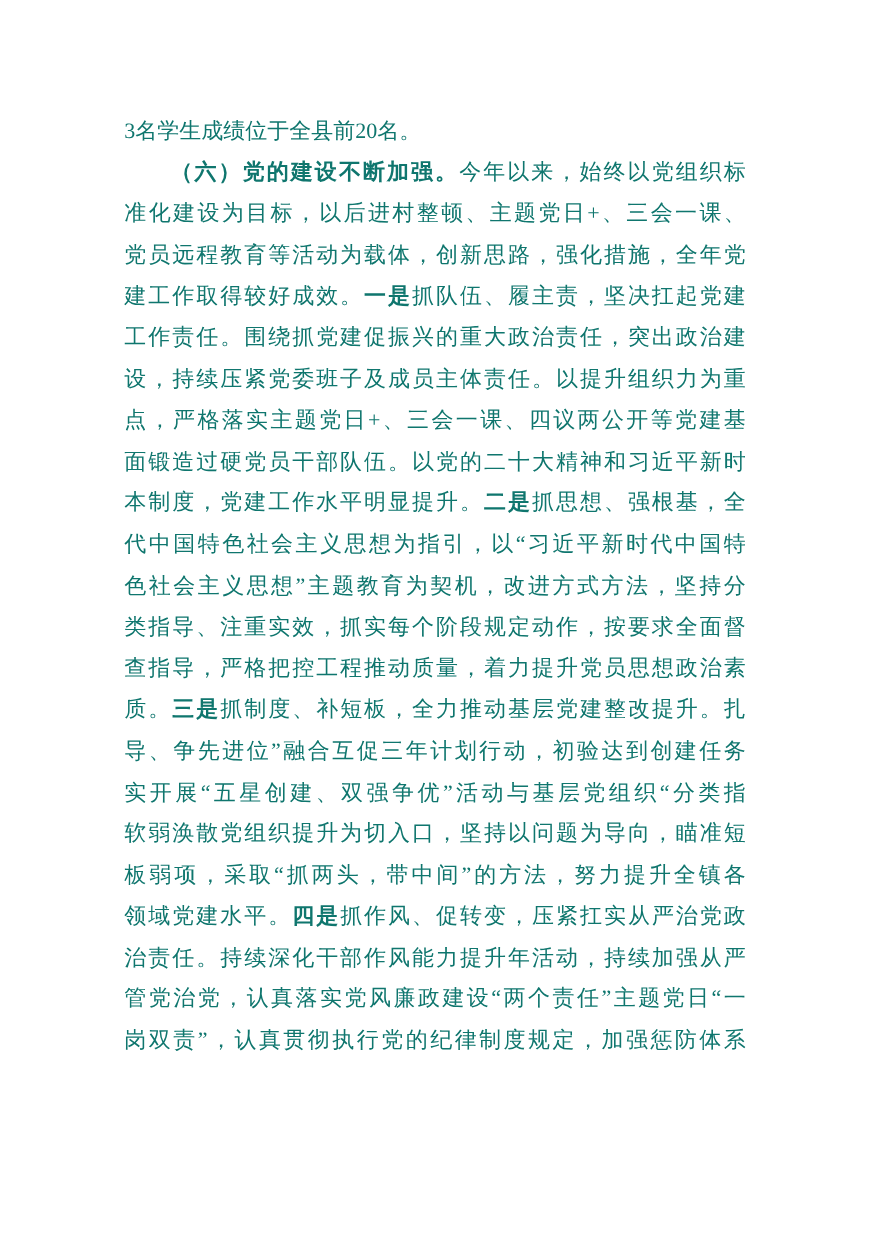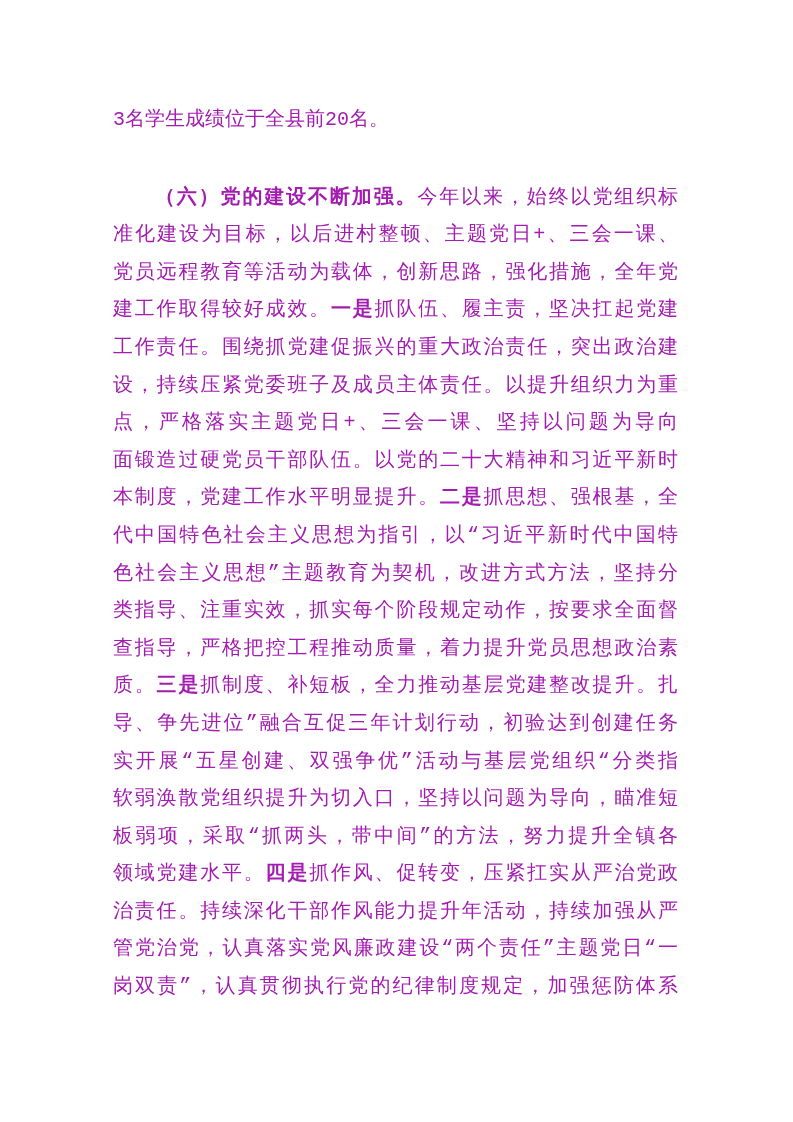--- a/index.html
+++ b/index.html
@@ -6,22 +6,22 @@
     margin: 0;
     padding: 0;
     background: #ffffff;
   }
   .page {
     position: relative;
     width: 793px;
     height: 1122px;
     background: #ffffff;
     overflow: hidden;
-    font-family: Liberation Mono, monospace;
-    color: #a21caf;
+    font-family: Liberation Serif, serif;
+    color: #0f766e;
   }
   .text-block {
     position: absolute;
     left: 113px;
     top: 101px;
     width: 565px;
   }
   .line {
     font-size: 20px;
     line-height: 37.6px;
@@ -32,38 +32,37 @@
     -moz-text-align-last: justify;
     white-space: normal;
   }
   .line.no-just {
     text-align: left;
     text-align-last: left;
     -moz-text-align-last: left;
   }
   .line.indent {
     text-indent: 42px;
-    margin-top: 40px;
   }
   .seg { font-weight: 400; }
   .seg.bold { font-weight: 700; }
 </style>
 </head>
 <body>
 
 <div class="page">
   <div class="text-block">
       <div class="line no-just"><span class="seg">3名学生成绩位于全县前20名。</span></div>
       <div class="line indent"><span class="seg bold">（六）党的建设不断加强。</span><span class="seg">今年以来，始终以党组织标</span></div>
       <div class="line"><span class="seg">准化建设为目标，以后进村整顿、主题党日+、三会一课、</span></div>
       <div class="line"><span class="seg">党员远程教育等活动为载体，创新思路，强化措施，全年党</span></div>
       <div class="line"><span class="seg">建工作取得较好成效。</span><span class="seg bold">一是</span><span class="seg">抓队伍、履主责，坚决扛起党建</span></div>
       <div class="line"><span class="seg">工作责任。围绕抓党建促振兴的重大政治责任，突出政治建</span></div>
       <div class="line"><span class="seg">设，持续压紧党委班子及成员主体责任。以提升组织力为重</span></div>
-      <div class="line"><span class="seg">点，严格落实主题党日+、三会一课、坚持以问题为导向</span></div>
+      <div class="line"><span class="seg">点，严格落实主题党日+、三会一课、四议两公开等党建基</span></div>
       <div class="line"><span class="seg">面锻造过硬党员干部队伍。以党的二十大精神和习近平新时</span></div>
       <div class="line"><span class="seg">本制度，党建工作水平明显提升。</span><span class="seg bold">二是</span><span class="seg">抓思想、强根基，全</span></div>
       <div class="line"><span class="seg">代中国特色社会主义思想为指引，以“习近平新时代中国特</span></div>
       <div class="line"><span class="seg">色社会主义思想”主题教育为契机，改进方式方法，坚持分</span></div>
       <div class="line"><span class="seg">类指导、注重实效，抓实每个阶段规定动作，按要求全面督</span></div>
       <div class="line"><span class="seg">查指导，严格把控工程推动质量，着力提升党员思想政治素</span></div>
       <div class="line"><span class="seg">质。</span><span class="seg bold">三是</span><span class="seg">抓制度、补短板，全力推动基层党建整改提升。扎</span></div>
       <div class="line"><span class="seg">导、争先进位”融合互促三年计划行动，初验达到创建任务</span></div>
       <div class="line"><span class="seg">实开展“五星创建、双强争优”活动与基层党组织“分类指</span></div>
       <div class="line"><span class="seg">软弱涣散党组织提升为切入口，坚持以问题为导向，瞄准短</span></div>

